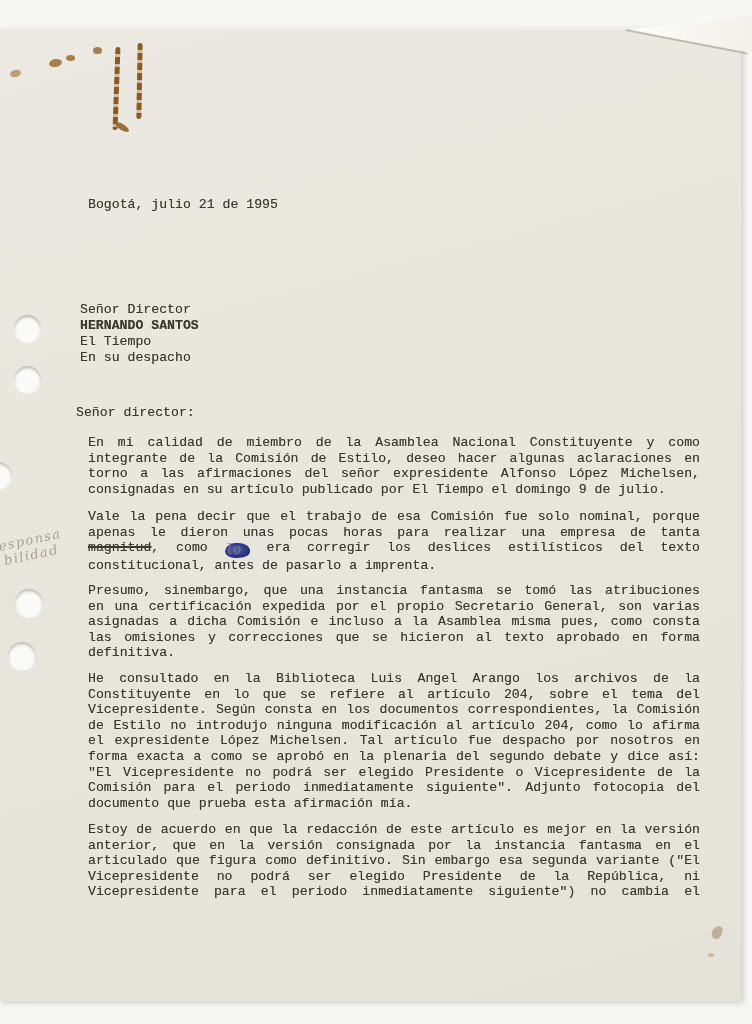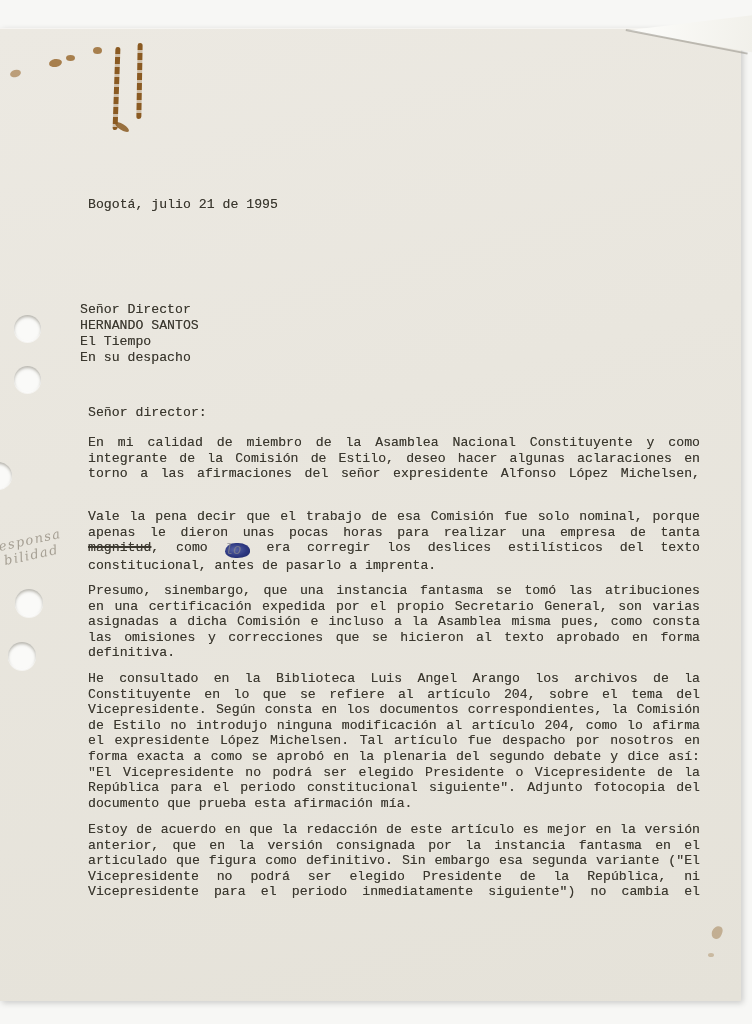--- a/index.html
+++ b/index.html
@@ -55,22 +55,22 @@
     position:absolute;left:-8px;top:505px;transform:rotate(-12deg);
     font-family:"DejaVu Serif",serif;font-style:italic;font-size:13px;
     color:var(--pencil-note);letter-spacing:1.5px;line-height:15px;z-index:3;
   }
   .margin-note div:nth-child(2){padding-left:10px;}
   
   .typed{position:absolute;color:var(--ink);font-size:13.2px;line-height:15.6px;
     text-shadow:0 0 0.5px rgba(59,56,47,0.55);}
   .dateline{left:88px;top:169px;}
   .address{left:80px;top:274px;line-height:16px;}
-  .address .bold{font-weight:normal;}
-  .salutation{left:88px;top:377px;}
+  .address .bold{font-weight:bold;}
+  .salutation{left:76px;top:377px;}
   .para{left:88px;top:0;width:612px;}
   .p1{top:407px;} .p2{top:481px;} .p3{top:555px;} .p4{top:643px;} .p5{top:794px;}
   .tline{text-align:justify;text-align-last:justify;white-space:normal;}
   .tline.last{text-align-last:left;}
   .struck{text-decoration:line-through;text-decoration-thickness:2px;}
   .ink-blob{
     display:inline-block;width:25px;height:15px;vertical-align:-3px;text-align:center;
     background:radial-gradient(ellipse at 40% 45%,#5a65a6 0%,var(--blue-ink) 55%,#1e2662 100%);
     border-radius:48% 52% 55% 45%/60% 55% 45% 50%;
   }
@@ -113,20 +113,21 @@
     <div>El Tiempo</div>
     <div>En su despacho</div>
   </div>
 
   <div class="typed salutation">Señor director:</div>
 
   <div class="typed para p1">
       <div class="tline">En mi calidad de miembro de la Asamblea Nacional Constituyente y como</div>
       <div class="tline">integrante de la Comisión de Estilo, deseo hacer algunas aclaraciones en</div>
       <div class="tline">torno a las afirmaciones del señor expresidente Alfonso López Michelsen,</div>
+      <div class="tline last">consignadas en su artículo publicado por El Tiempo el domingo 9 de julio.</div>
     </div>
 
   <div class="typed para p2">
     <div>
         <div class="tline">Vale la pena decir que el trabajo de esa Comisión fue solo nominal, porque</div>
         <div class="tline">apenas le dieron unas pocas horas para realizar una empresa de tanta</div>
       </div>
     <div class="tline"><span class="struck">magnitud</span><span>, como </span><span class="ink-blob"><span class="ink-text">lo</span></span><span> era corregir los deslices estilísticos del texto</span></div>
     <div class="tline last">constitucional, antes de pasarlo a imprenta.</div>
   </div>
@@ -139,21 +140,21 @@
       <div class="tline last">definitiva.</div>
     </div>
   <div class="typed para p4">
       <div class="tline">He consultado en la Biblioteca Luis Angel Arango los archivos de la</div>
       <div class="tline">Constituyente en lo que se refiere al artículo 204, sobre el tema del</div>
       <div class="tline">Vicepresidente. Según consta en los documentos correspondientes, la Comisión</div>
       <div class="tline">de Estilo no introdujo ninguna modificación al artículo 204, como lo afirma</div>
       <div class="tline">el expresidente López Michelsen. Tal artículo fue despacho por nosotros en</div>
       <div class="tline">forma exacta a como se aprobó en la plenaria del segundo debate y dice así:</div>
       <div class="tline">"El Vicepresidente no podrá ser elegido Presidente o Vicepresidente de la</div>
-      <div class="tline">República para el periodo constitucional siguiente". Adjunto fotocopia del</div>
+      <div class="tline">Comisión para el periodo inmediatamente siguiente". Adjunto fotocopia del</div>
       <div class="tline last">documento que prueba esta afirmación mía.</div>
     </div>
   <div class="typed para p5">
       <div class="tline">Estoy de acuerdo en que la redacción de este artículo es mejor en la versión</div>
       <div class="tline">anterior, que en la versión consignada por la instancia fantasma en el</div>
       <div class="tline">articulado que figura como definitivo. Sin embargo esa segunda variante ("El</div>
       <div class="tline">Vicepresidente no podrá ser elegido Presidente de la República, ni</div>
       <div class="tline">Vicepresidente para el periodo inmediatamente siguiente") no cambia el</div>
     </div>
 

